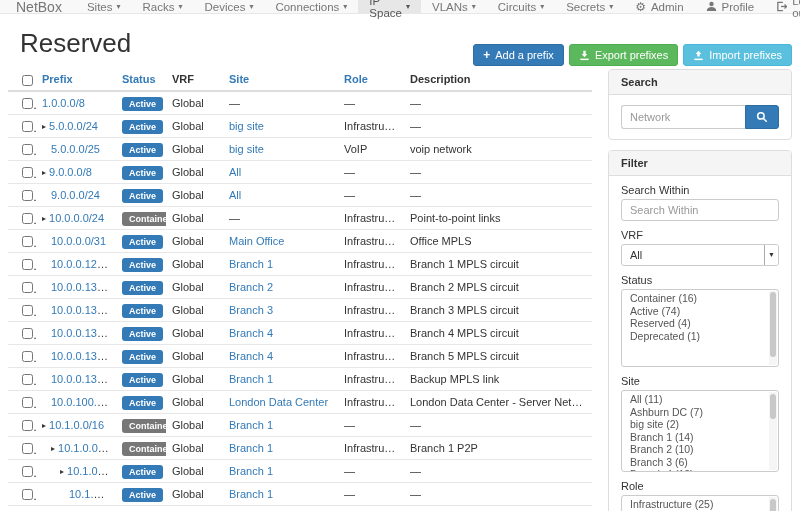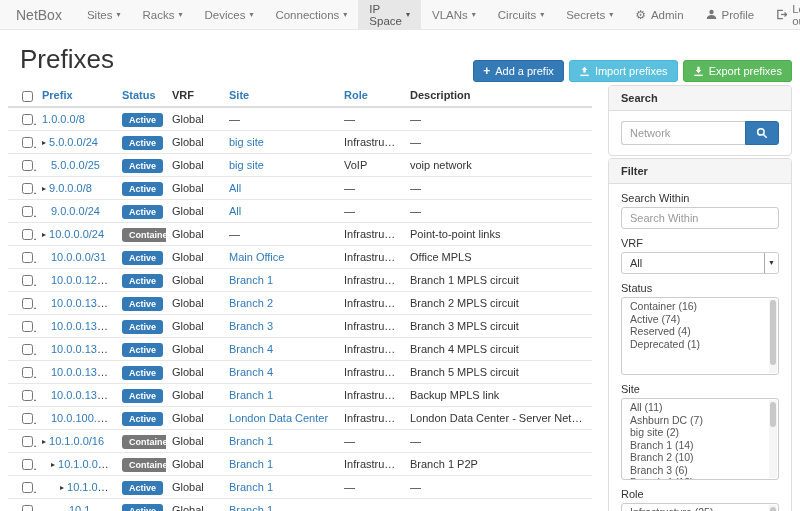--- a/index.html
+++ b/index.html
@@ -3,21 +3,21 @@
 <meta charset="utf-8">
 <style>
   * { box-sizing: border-box; }
   html,body { margin:0; padding:0; }
   body {
     width:800px; height:511px; overflow:hidden; background:#fff;
     font-family:"Liberation Sans","DejaVu Sans",sans-serif; color:#333;
   }
   
   .navbar {
-    height:30px; background:#f8f8f8; border-bottom:1px solid #e7e7e7;
+    height:14px; background:#f8f8f8; border-bottom:1px solid #e7e7e7;
     display:flex; align-items:stretch; font-size:11.5px;
   }
   .brand {
     color:#777; font-size:14px; padding:0 14px 0 16px;
     display:flex; align-items:center; text-decoration:none;
   }
   .nav-items { display:flex; align-items:stretch; }
   .nav-item {
     color:#777; padding:0 11px; display:flex; align-items:center; gap:4px;
     text-decoration:none; cursor:pointer;
@@ -62,21 +62,21 @@
   .col-role { width:66px; }
   .prefixes input[type=checkbox]{ width:11px; height:11px; margin:0; vertical-align:middle; }
   a.tlink { color:#337ab7; text-decoration:none; cursor:pointer; }
   .expand-arrow { color:#333; font-size:8px; margin-right:3px; vertical-align:1px; }
   .badge {
     display:inline-block; font-size:9px; font-weight:bold; color:#fff;
     padding:2px 7px; border-radius:3px; line-height:10px;
   }
   
   .sidebar { width:184px; flex:none; }
-  .panel { border:1px solid #ddd; border-radius:4px; margin-bottom:2px; background:#fff; }
+  .panel { border:1px solid #ddd; border-radius:4px; margin-bottom:10px; background:#fff; }
   .panel-heading {
     background:#f5f5f5; border-bottom:1px solid #ddd; padding:6px 12px;
     font-size:11px; font-weight:bold; color:#333; border-radius:3px 3px 0 0;
   }
   .panel-body { padding:10px 12px; }
   .input-group { display:flex; }
   .input-group input {
     flex:1; min-width:0; height:24px; border:1px solid #ccc; border-right:none;
     border-radius:3px 0 0 3px; padding:0 8px; font-size:11px; font-family:inherit; color:#333;
   }
@@ -176,40 +176,40 @@
     </a>
   </div>
 </nav>
 
 <div class="page-header">
   <div class="actions">
     <button class="btn btn-primary">
       <span class="plus">+</span>
       <span>Add a prefix</span>
     </button>
+    <button class="btn btn-success">
+      <span class="nav-ico">
+        <svg width="11" height="11" viewBox="0 0 12 12" fill="#fff">
+            <path d="M6 8L2.9 4.4h1.8V0.8h2.6v3.6h1.8z"></path>
+            <rect x="1.4" y="9.4" width="9.2" height="1.6"></rect>
+          </svg>
+      </span>
+      <span>Export prefixes</span>
+    </button>
     <button class="btn btn-info">
       <span class="nav-ico">
         <svg width="11" height="11" viewBox="0 0 12 12" fill="#fff">
             <path d="M6 0.8l3.1 3.6H7.3V7H4.7V4.4H2.9z"></path>
             <rect x="1.4" y="9.4" width="9.2" height="1.6"></rect>
           </svg>
       </span>
       <span>Import prefixes</span>
     </button>
-    <button class="btn btn-success">
-      <span class="nav-ico">
-        <svg width="11" height="11" viewBox="0 0 12 12" fill="#fff">
-            <path d="M6 8L2.9 4.4h1.8V0.8h2.6v3.6h1.8z"></path>
-            <rect x="1.4" y="9.4" width="9.2" height="1.6"></rect>
-          </svg>
-      </span>
-      <span>Export prefixes</span>
-    </button>
   </div>
-  <h1 class="title">Prefixes</h1>
+  <h1 class="title">Reserved</h1>
 </div>
 
 <div class="columns">
   <div class="main">
     <table class="prefixes">
       <thead>
         <tr>
           <th class="col-check"><input type="checkbox" style=""></th>
           <th class="col-prefix link">Prefix</th>
           <th class="col-status link">Status</th>

